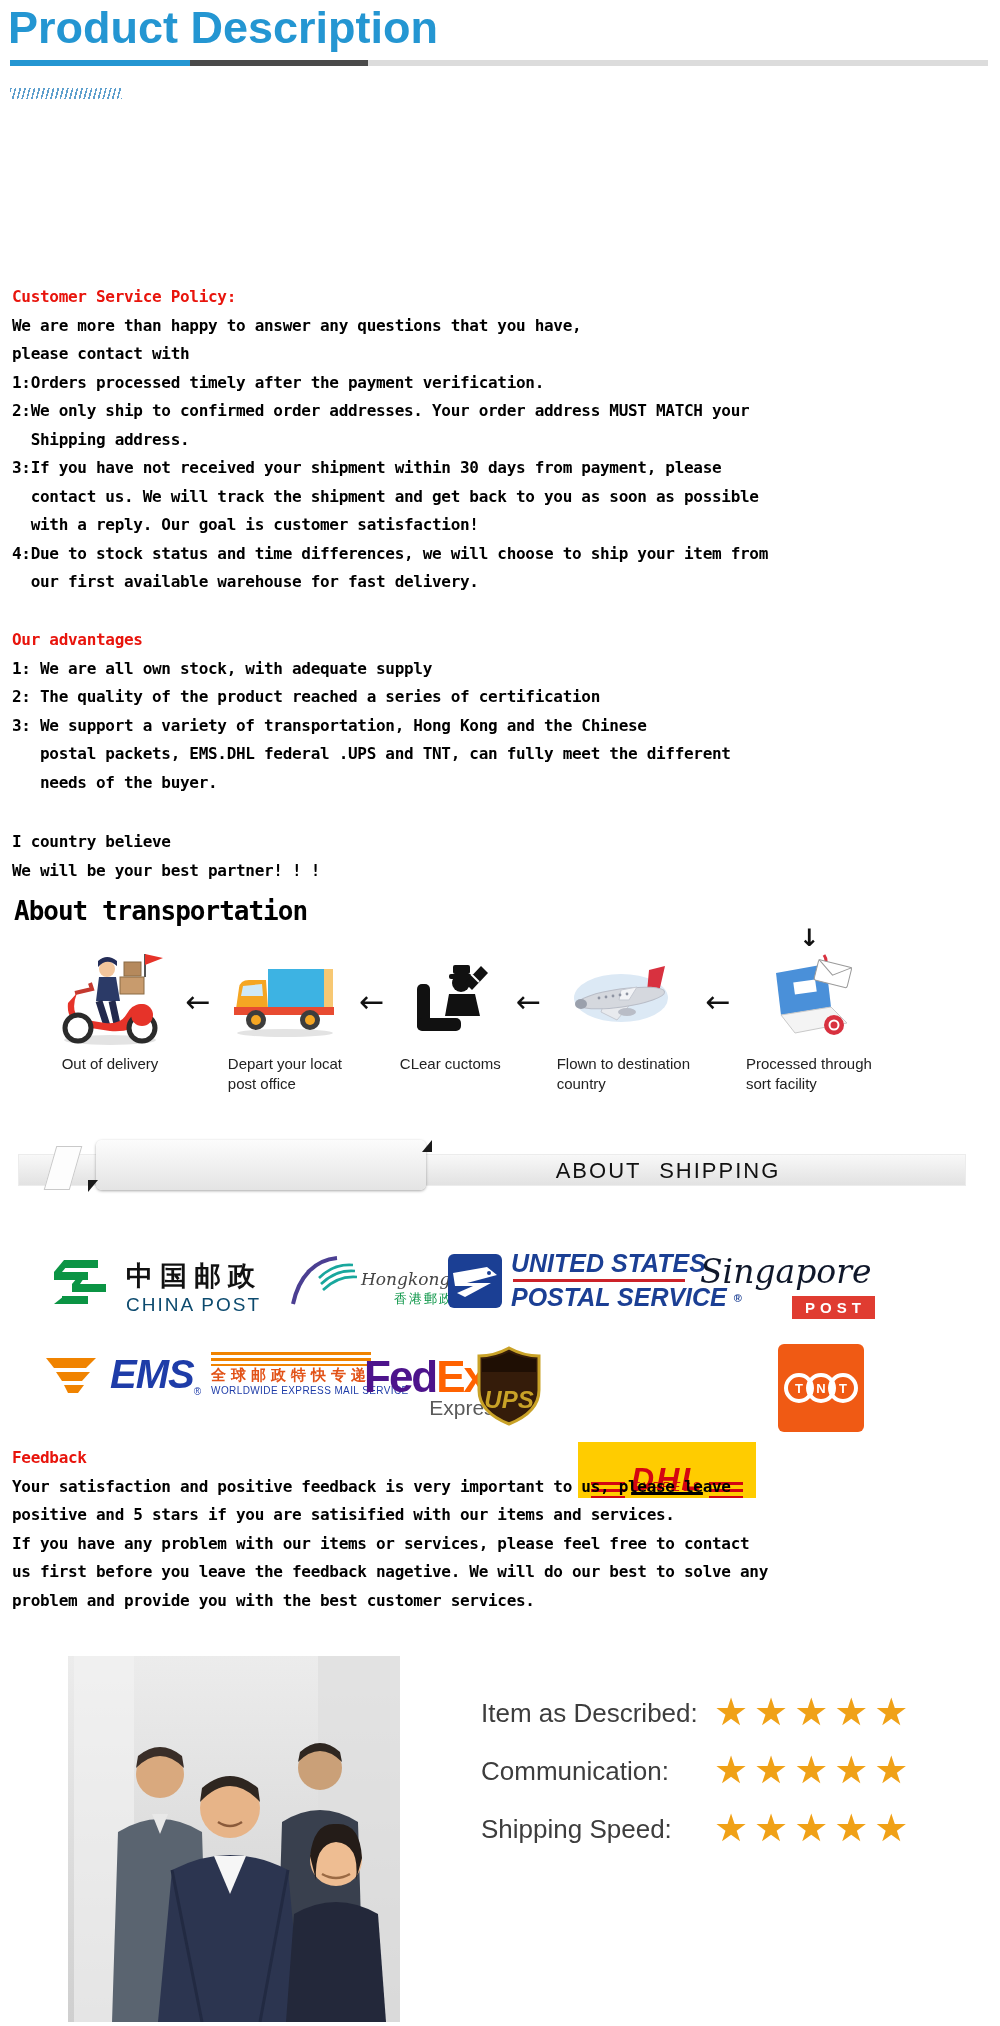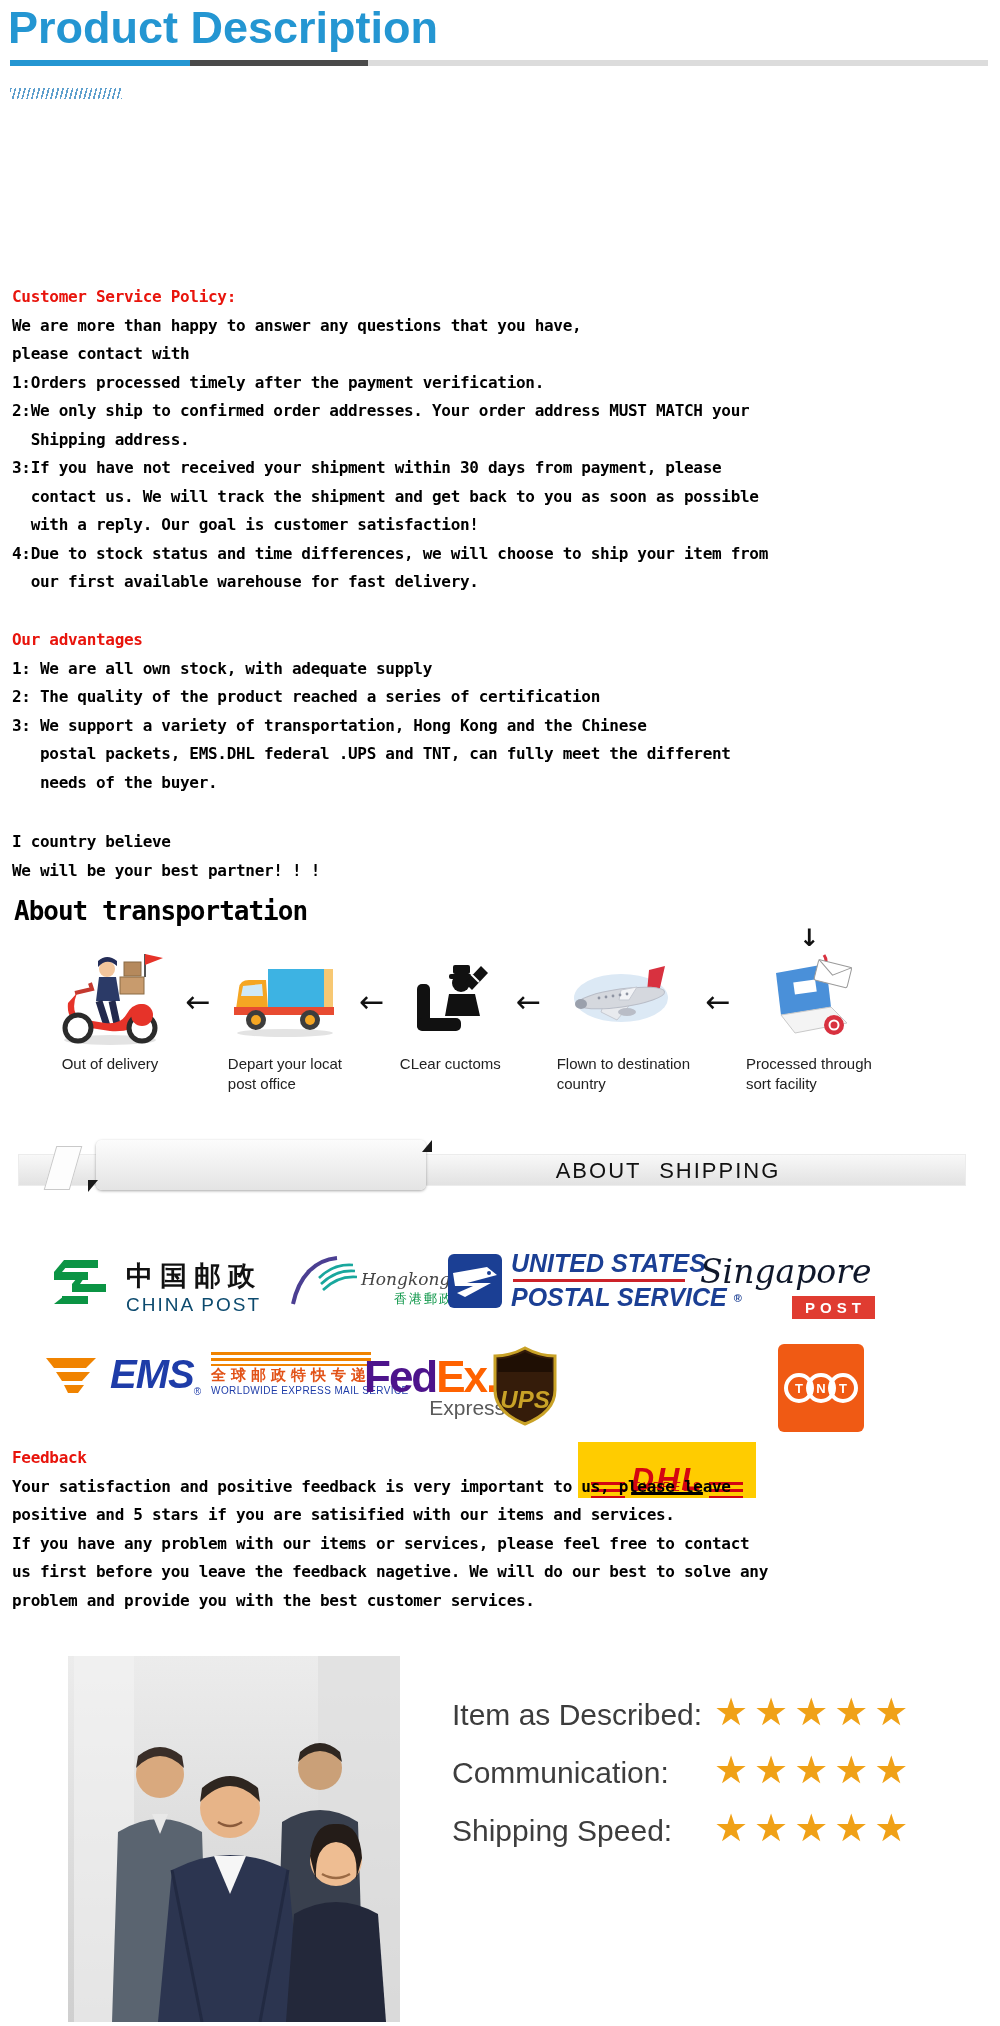--- a/index.html
+++ b/index.html
@@ -83,21 +83,21 @@
   .dhl-lines{width:34px;height:16px;margin:0 6px;
      background:repeating-linear-gradient(180deg,#d40511 0 3px,transparent 3px 7px);}
   .tnt-box{width:86px;height:88px;background:#f05a14;border-radius:6px;display:flex;
            align-items:center;justify-content:center;}
   .tnt-circle{width:22px;height:22px;border:4px solid #fff;border-radius:50%;color:#fff;
               font-weight:bold;font-size:13px;display:flex;align-items:center;
               justify-content:center;margin:0 -4px;background:transparent;}
   
   .ratings{position:absolute;left:452px;top:1698px;width:520px;}
   .rating-row{position:absolute;left:0;height:46px;}
-  .rating-label{font-family:"Liberation Sans",sans-serif;font-size:30px;color:#3d3d3d;}
+  .rating-label{font-family:"Liberation Sans",sans-serif;font-size:26px;color:#3d3d3d;margin-left:29px;}
   .stars{position:absolute;left:262px;top:-8px;white-space:nowrap;}
   .star{font-family:"DejaVu Sans",sans-serif;font-size:38px;color:#f0a117;margin-right:6px;}
   .photo{position:absolute;left:68px;top:1656px;width:332px;height:366px;}
 </style>
 </head>
 <body>
 
 <div class="page">
 
   <div class="title">Product Description</div>
@@ -324,21 +324,21 @@
         <div class="ems-cn">全球邮政特快专递</div>
         <div class="ems-sub">WORLDWIDE EXPRESS MAIL SERVICE</div>
       </div>
     </div>
 
     <div class="logo" style="left:352px;top:1352px;">
       <div style="white-space:nowrap;margin-left:12px;"><span class="fedex-1">Fed</span><span class="fedex-2">Ex.</span><span class="fedex-reg">®</span></div>
       <div class="fedex-sub">Express</div>
     </div>
 
-    <div class="logo ups-shield" style="left:492px;top:1346px;">
+    <div class="logo ups-shield" style="left:476px;top:1346px;">
       <svg width="66" height="80" viewBox="0 0 66 80">
         <path d="M33,2 C44,8 56,10 63,10 L63,44 C63,62 48,72 33,78 C18,72 3,62 3,44 L3,10 C10,10 22,8 33,2 Z" fill="#351c0a" stroke="#c9a227" stroke-width="3"></path>
         <path d="M33,6 C43,11 54,13 60,13 L60,26 L6,26 L6,13 C12,13 23,11 33,6 Z" fill="#1f0f04"></path>
       </svg>
       <div class="ups-text">UPS</div>
     </div>
 
     <div class="logo dhl-box" style="left:578px;top:1362px;">
       <div class="dhl-lines"></div>
       <div class="dhl-text">DHL</div>

